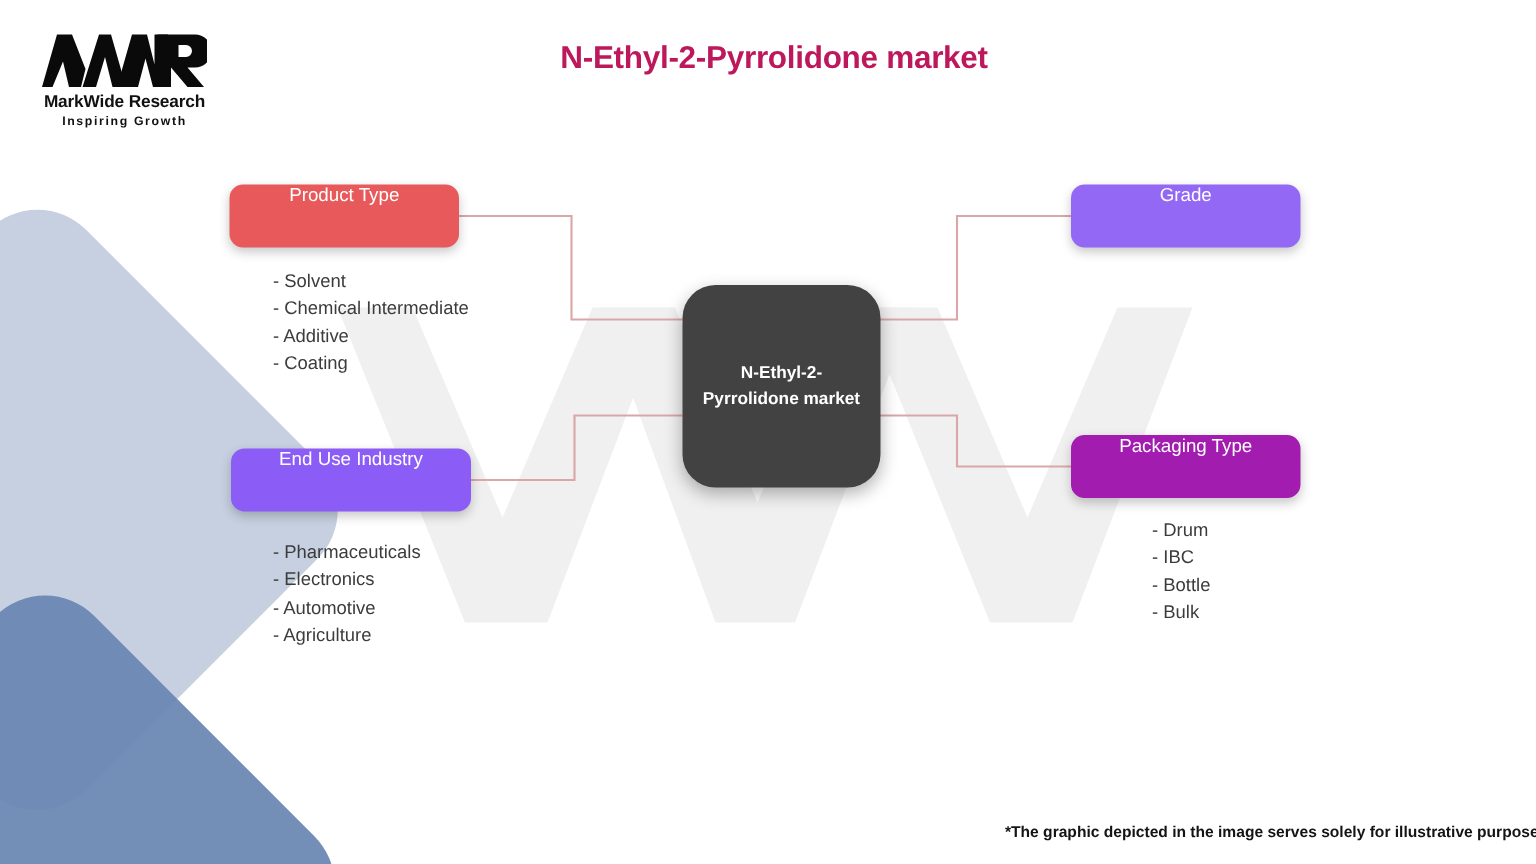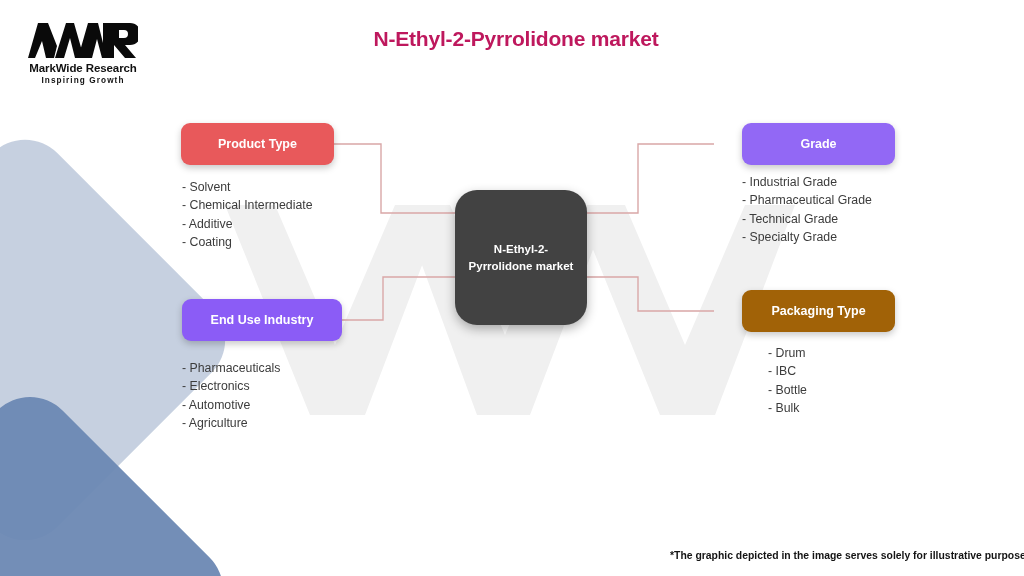--- a/index.html
+++ b/index.html
@@ -90,28 +90,27 @@
     position: absolute;
     left: 0; top: 0;
     width: 1024px; height: 576px;
   }
 
   
   .node {
     position: absolute;
     border-radius: 9px;
     display: flex;
-    align-items: center;
+    align-items: flex-start;
     justify-content: center;
     color: #ffffff;
-    font-weight: bold;
+    font-weight: normal;
     font-size: 12.5px;
     box-shadow: 0 3px 7px rgba(0,0,0,0.22);
     text-align: center;
-    margin-left: 28px;
   }
   .node-center {
     position: absolute;
     border-radius: 22px;
     display: flex;
     align-items: center;
     justify-content: center;
     color: #ffffff;
     font-weight: bold;
     font-size: 11.5px;
@@ -224,38 +223,32 @@
   <div class="items" style="left:182px; top:178px;">
     <span class="item">- Solvent</span>
     <span class="item">- Chemical Intermediate</span>
     <span class="item">- Additive</span>
     <span class="item">- Coating</span>
   </div>
 
   <div class="node" style="left:714px; top:123px; width:153px; height:42px; background:#9268f5;">
     <span>Grade</span>
   </div>
-  <div class="items" style="left:742px; top:173px;">
-    <span class="item">- Industrial Grade</span>
-    <span class="item">- Pharmaceutical Grade</span>
-    <span class="item">- Technical Grade</span>
-    <span class="item">- Specialty Grade</span>
-  </div>
 
   <div class="node" style="left:154px; top:299px; width:160px; height:42px; background:#8b5cf6;">
     <span>End Use Industry</span>
   </div>
   <div class="items" style="left:182px; top:359px;">
     <span class="item">- Pharmaceuticals</span>
     <span class="item">- Electronics</span>
     <span class="item">- Automotive</span>
     <span class="item">- Agriculture</span>
   </div>
 
-  <div class="node" style="left:714px; top:290px; width:153px; height:42px; background:#a16207;">
+  <div class="node" style="left:714px; top:290px; width:153px; height:42px; background:#a21caf;">
     <span>Packaging Type</span>
   </div>
   <div class="items" style="left:742px; top:344px;margin-left:26px;">
     <span class="item">- Drum</span>
     <span class="item">- IBC</span>
     <span class="item">- Bottle</span>
     <span class="item">- Bulk</span>
   </div>
 
   <div class="disclaimer">*The graphic depicted in the image serves solely for illustrative purposes</div>

